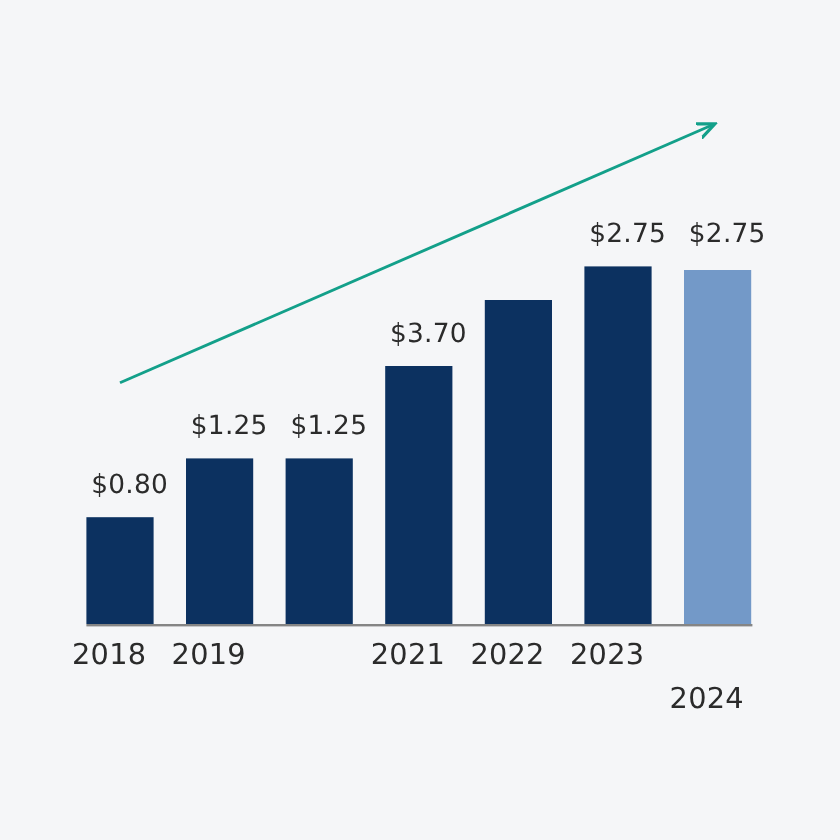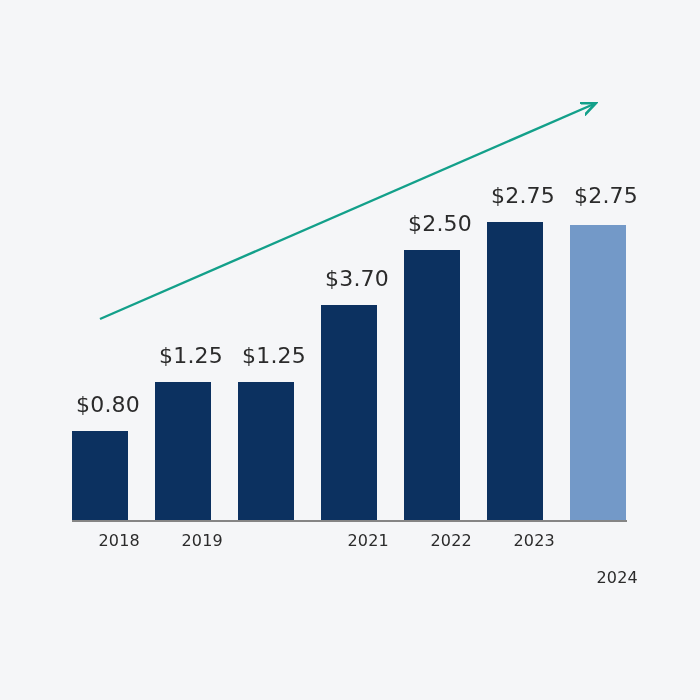--- a/index.html
+++ b/index.html
@@ -25,22 +25,22 @@
   .value-label {
     position: absolute;
     text-align: right;
     font-size: 22px;
     color: #2b2b2b;
     letter-spacing: 0.2px;
     white-space: nowrap;
   }
   .year-label {
     position: absolute;
-    text-align: right;
-    font-size: 16px;
+    text-align: left;
+    font-size: 24px;
     color: #2b2b2b;
     letter-spacing: 0.2px;
     white-space: nowrap;
   }
   #baseline {
     position: absolute;
     height: 2px;
     background: #858585;
   }
   #trend-arrow-svg {
@@ -73,21 +73,20 @@
   <div class="bar" style="left:404px; top:250px; width:56px; height:270px; background:#0c3160;"></div>
   <div class="bar" style="left:487px; top:222px; width:56px; height:298px; background:#0c3160;"></div>
   <div class="bar" style="left:570px; top:225px; width:56px; height:295px; background:#7399c8;"></div>
 
   <div id="baseline" style="left:72px; top:520px; width:555px;"></div>
 
   <div class="value-label" style="left:60px; top:392px; width:80px;">$0.80</div>
   <div class="value-label" style="left:143px; top:343px; width:80px;">$1.25</div>
   <div class="value-label" style="left:226px; top:343px; width:80px;">$1.25</div>
   <div class="value-label" style="left:309px; top:266px; width:80px;">$3.70</div>
-  <div class="value-label" style="left:392px; top:211px; width:80px;">$2.50</div>
   <div class="value-label" style="left:475px; top:183px; width:80px;">$2.75</div>
   <div class="value-label" style="left:558px; top:183px; width:80px;">$2.75</div>
 
   <div class="year-label" style="left:60px; top:531px; width:80px;">2018</div>
   <div class="year-label" style="left:143px; top:531px; width:80px;">2019</div>
   <div class="year-label" style="left:309px; top:531px; width:80px;">2021</div>
   <div class="year-label" style="left:392px; top:531px; width:80px;">2022</div>
   <div class="year-label" style="left:475px; top:531px; width:80px;">2023</div>
   <div class="year-label" style="left:558px; top:531px; width:80px;margin-top:37px;">2024</div>
 

